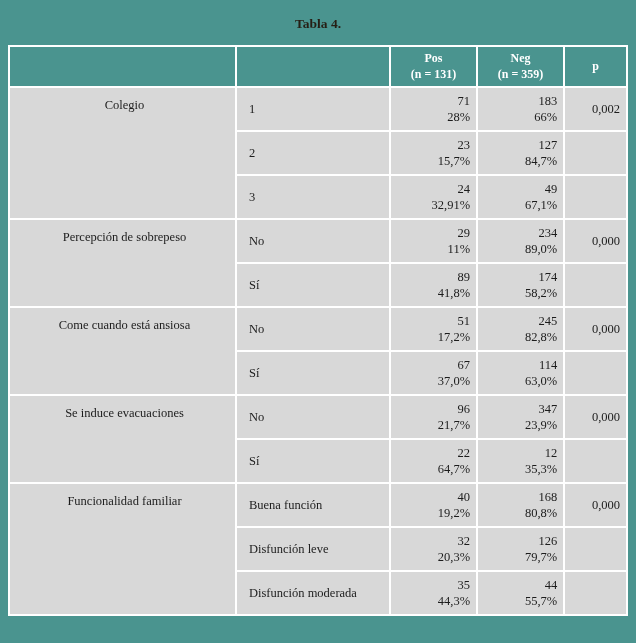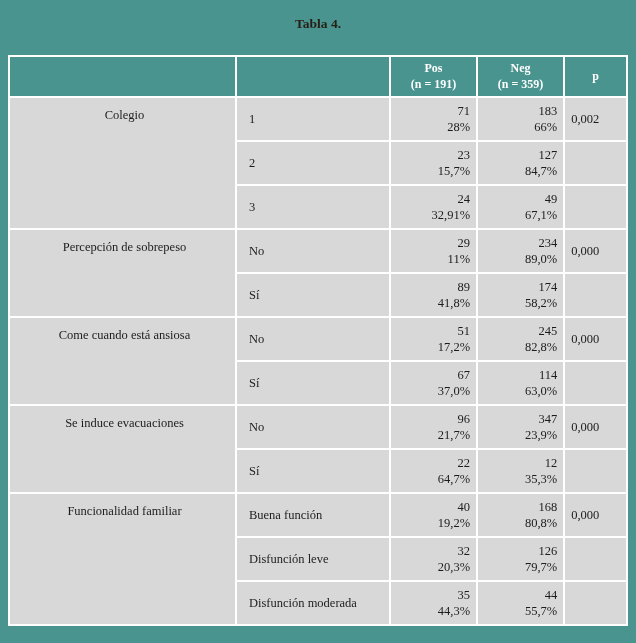--- a/index.html
+++ b/index.html
@@ -17,21 +17,21 @@
     margin: 0;
   }
   .title-band {
     text-align: center;
     color: #261f15;
     padding: 8px 26px 10px 26px;
   }
   .title-label {
     font-weight: bold;
     font-size: 13.5px;
-    margin-bottom: 13px;
+    margin-bottom: 3px;
   }
   .title-text {
     font-weight: bold;
     font-size: 13.5px;
     line-height: 1.35;
     white-space: pre-line;
   }
   table.data-table {
     width: 100%;
     border-collapse: separate;
@@ -73,21 +73,21 @@
   td.sub-cell {
     text-align: left;
     vertical-align: middle;
     padding-left: 12px;
   }
   td.num-cell {
     text-align: right;
     vertical-align: middle;
   }
   td.p-cell {
-    text-align: left;
+    text-align: right;
     vertical-align: middle;
   }
 </style>
 </head>
 <body>
 
 <div class="sheet">
   <div class="title-band">
     <div class="title-label">Tabla 4.</div>
   </div>
@@ -98,21 +98,21 @@
       <col class="c-sub">
       <col class="c-pos">
       <col class="c-neg">
       <col class="c-p">
     </colgroup>
     <thead>
       <tr>
         <th></th>
         <th></th>
         <th>Pos
-(n = 191)</th>
+(n = 131)</th>
         <th>Neg
 (n = 359)</th>
         <th>p</th>
       </tr>
     </thead>
     <tbody>
         <tr>
           <td class="cat-cell" rowspan="3">Colegio</td>
           <td class="sub-cell">1</td>
           <td class="num-cell">

